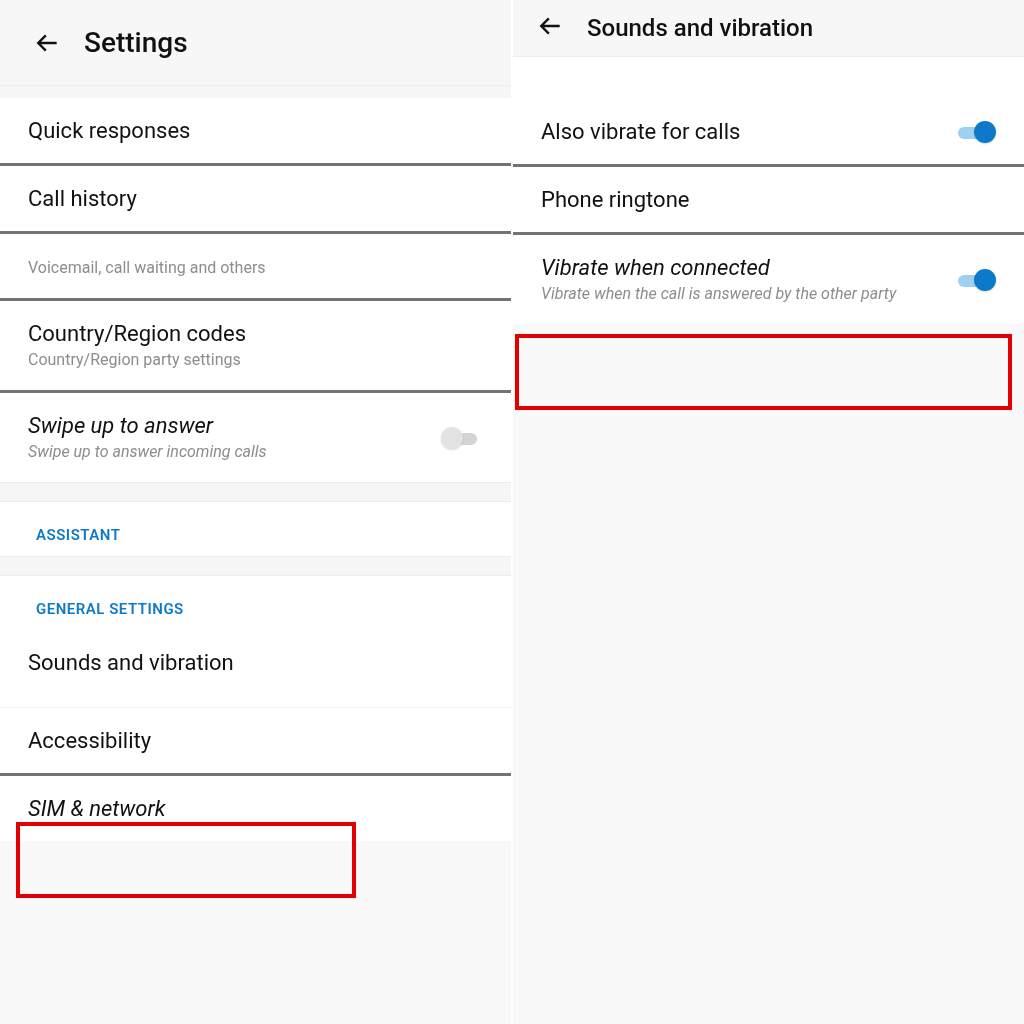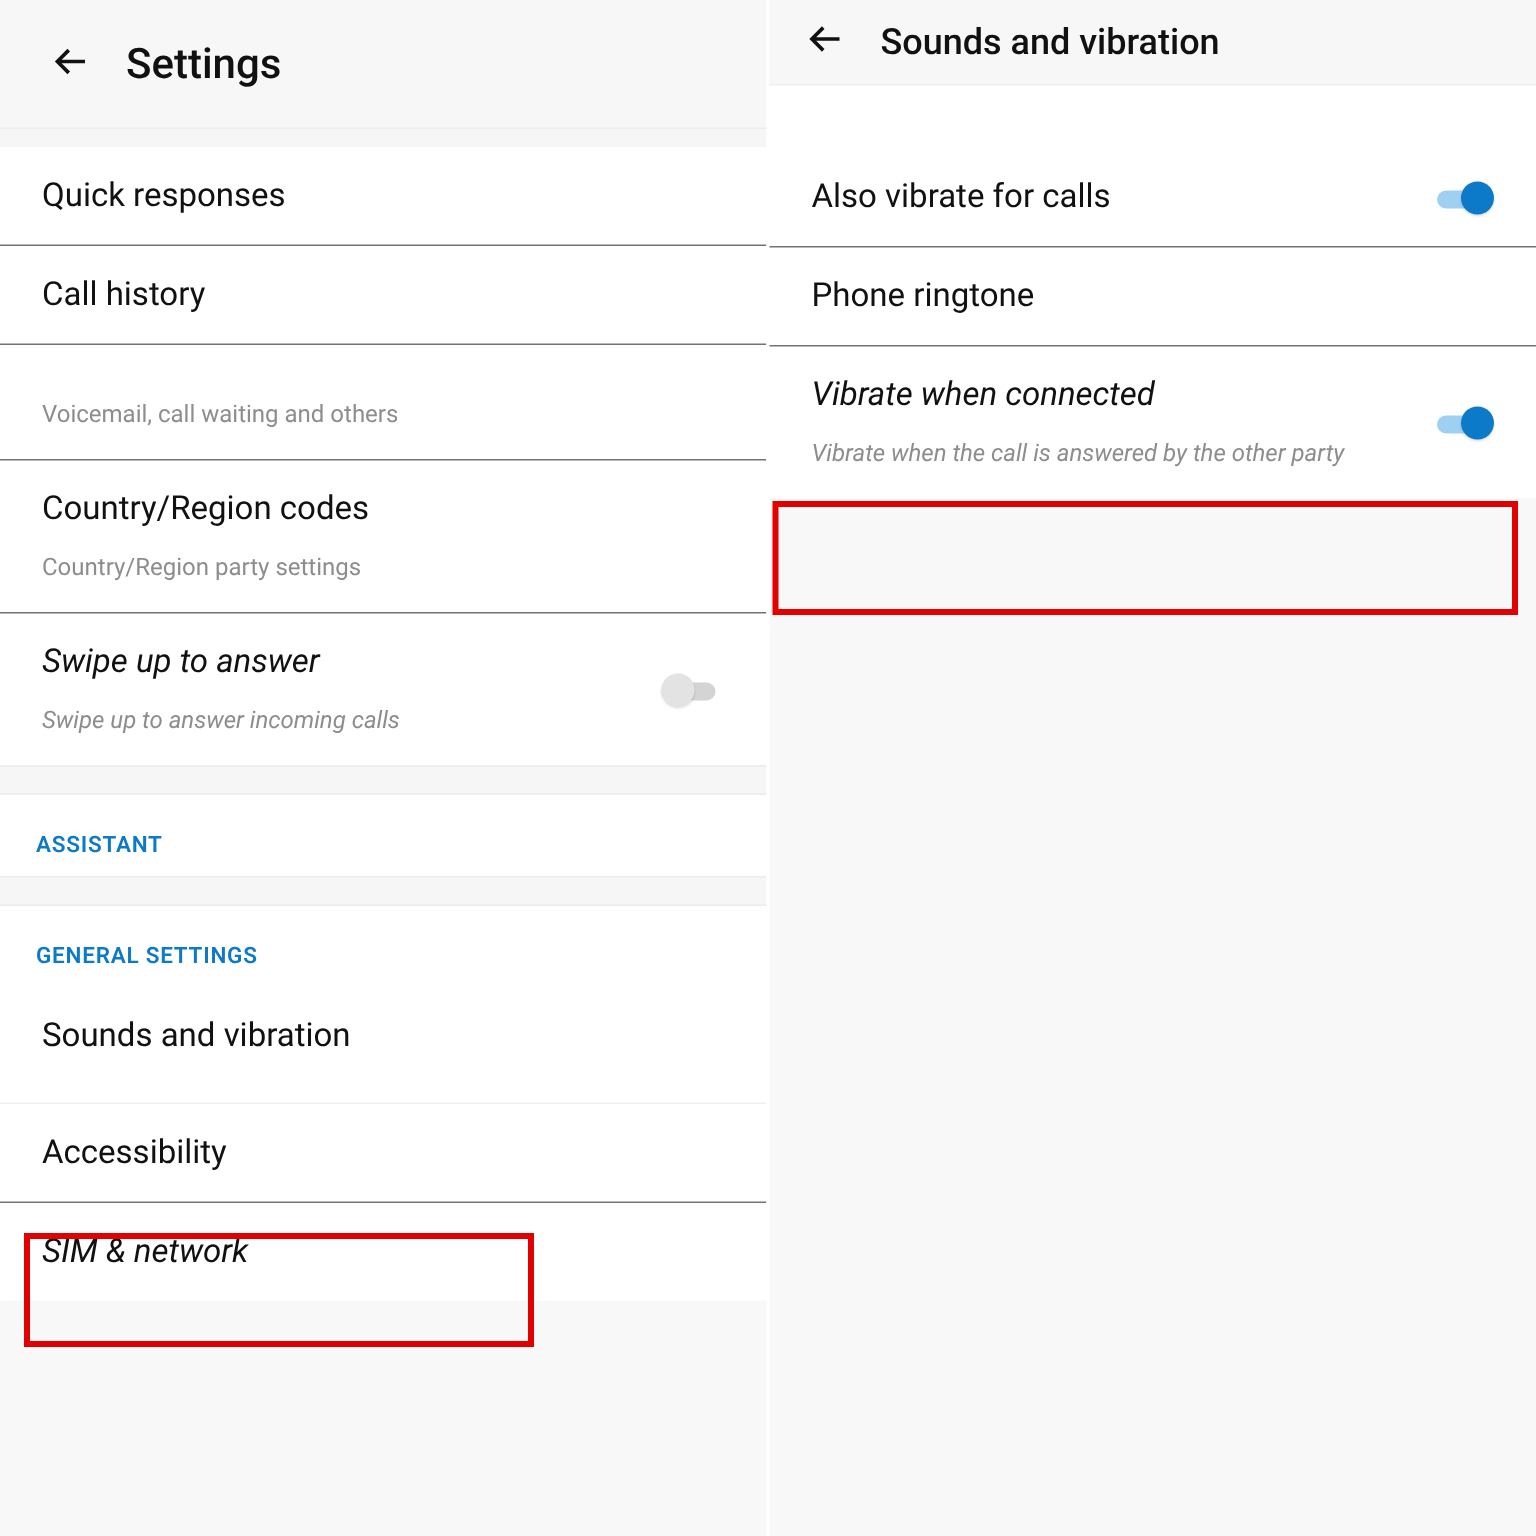--- a/index.html
+++ b/index.html
@@ -2,36 +2,36 @@
 <html><head>
 <meta charset="utf-8">
 <style>
   * { box-sizing: border-box; margin: 0; padding: 0; }
   html, body { width: 1024px; height: 1024px; font-family: -apple-system, Roboto, "Helvetica Neue", Arial, sans-serif; background:#fff; }
   .wrap { display:flex; width:1024px; height:1024px; }
   .pane { flex:1; min-width:0; position:relative; background:#f8f8f8; }
   .pane + .pane { border-left: 2px solid #fff; }
 
   
-  .hdr { display:flex; align-items:center; gap:22px; padding:26px 26px 26px 34px; background:#f7f7f7; border-bottom:1px solid #ececec; }
+  .hdr { display:flex; align-items:flex-end; gap:22px; padding:26px 26px 26px 34px; background:#f7f7f7; border-bottom:1px solid #ececec; }
   .hdr.compact { padding:14px 22px 14px 24px; }
   .hdr .title { font-size:28px; font-weight:500; color:#111; }
   .hdr.compact .title { font-size:24px; }
   .back { width:28px; height:28px; display:flex; align-items:center; justify-content:center; cursor:pointer; }
   .back svg { width:26px; height:26px; stroke:#111; stroke-width:2.2; fill:none; }
 
   
   .list { background:#fff; }
-  .row { padding:20px 28px; border-bottom:1px solid #737373; display:flex; align-items:center; justify-content:space-between; cursor:pointer; }
+  .row { padding:20px 28px; border-bottom:3px solid #737373; display:flex; align-items:center; justify-content:space-between; cursor:pointer; }
   .row.noborder { border-bottom:none;font-style:italic; }
   .row .txt { flex:1; min-width:0; }
   .row .lab { font-size:22px; color:#111; }
-  .row .sub { font-size:16px; color:#8d8d8d; margin-top:16px; line-height:1.25; }
+  .row .sub { font-size:16px; color:#8d8d8d; margin-top:4px; line-height:1.25; }
   .section-gap { height:20px; background:#f6f6f6; border-top:1px solid #ececec; border-bottom:1px solid #ececec; }
-  .section-title { padding:24px 24px 12px; font-size:15px; font-weight:600; letter-spacing:0.5px; color:#0d7ac9; text-transform:uppercase; background:#fff; }
+  .section-title { padding:24px 36px 12px; font-size:15px; font-weight:600; letter-spacing:0.5px; color:#0d7ac9; text-transform:uppercase; background:#fff; }
 
   
   .toggle { position:relative; width:42px; height:22px; }
   .toggle .track { position:absolute; top:6px; left:0; width:36px; height:12px; border-radius:10px; background:#d4d4d4; }
   .toggle .knob  { position:absolute; top:0; left:0; width:22px; height:22px; border-radius:50%; background:#e3e3e3; box-shadow:0 1px 2px rgba(0,0,0,.15); }
   .toggle.on .track { background:#9fd0f2; left:4px; }
   .toggle.on .knob  { left:20px; background:#0d7ac9; }
 
   
   .hl { position:absolute; border:4px solid #e30000; pointer-events:none; }

